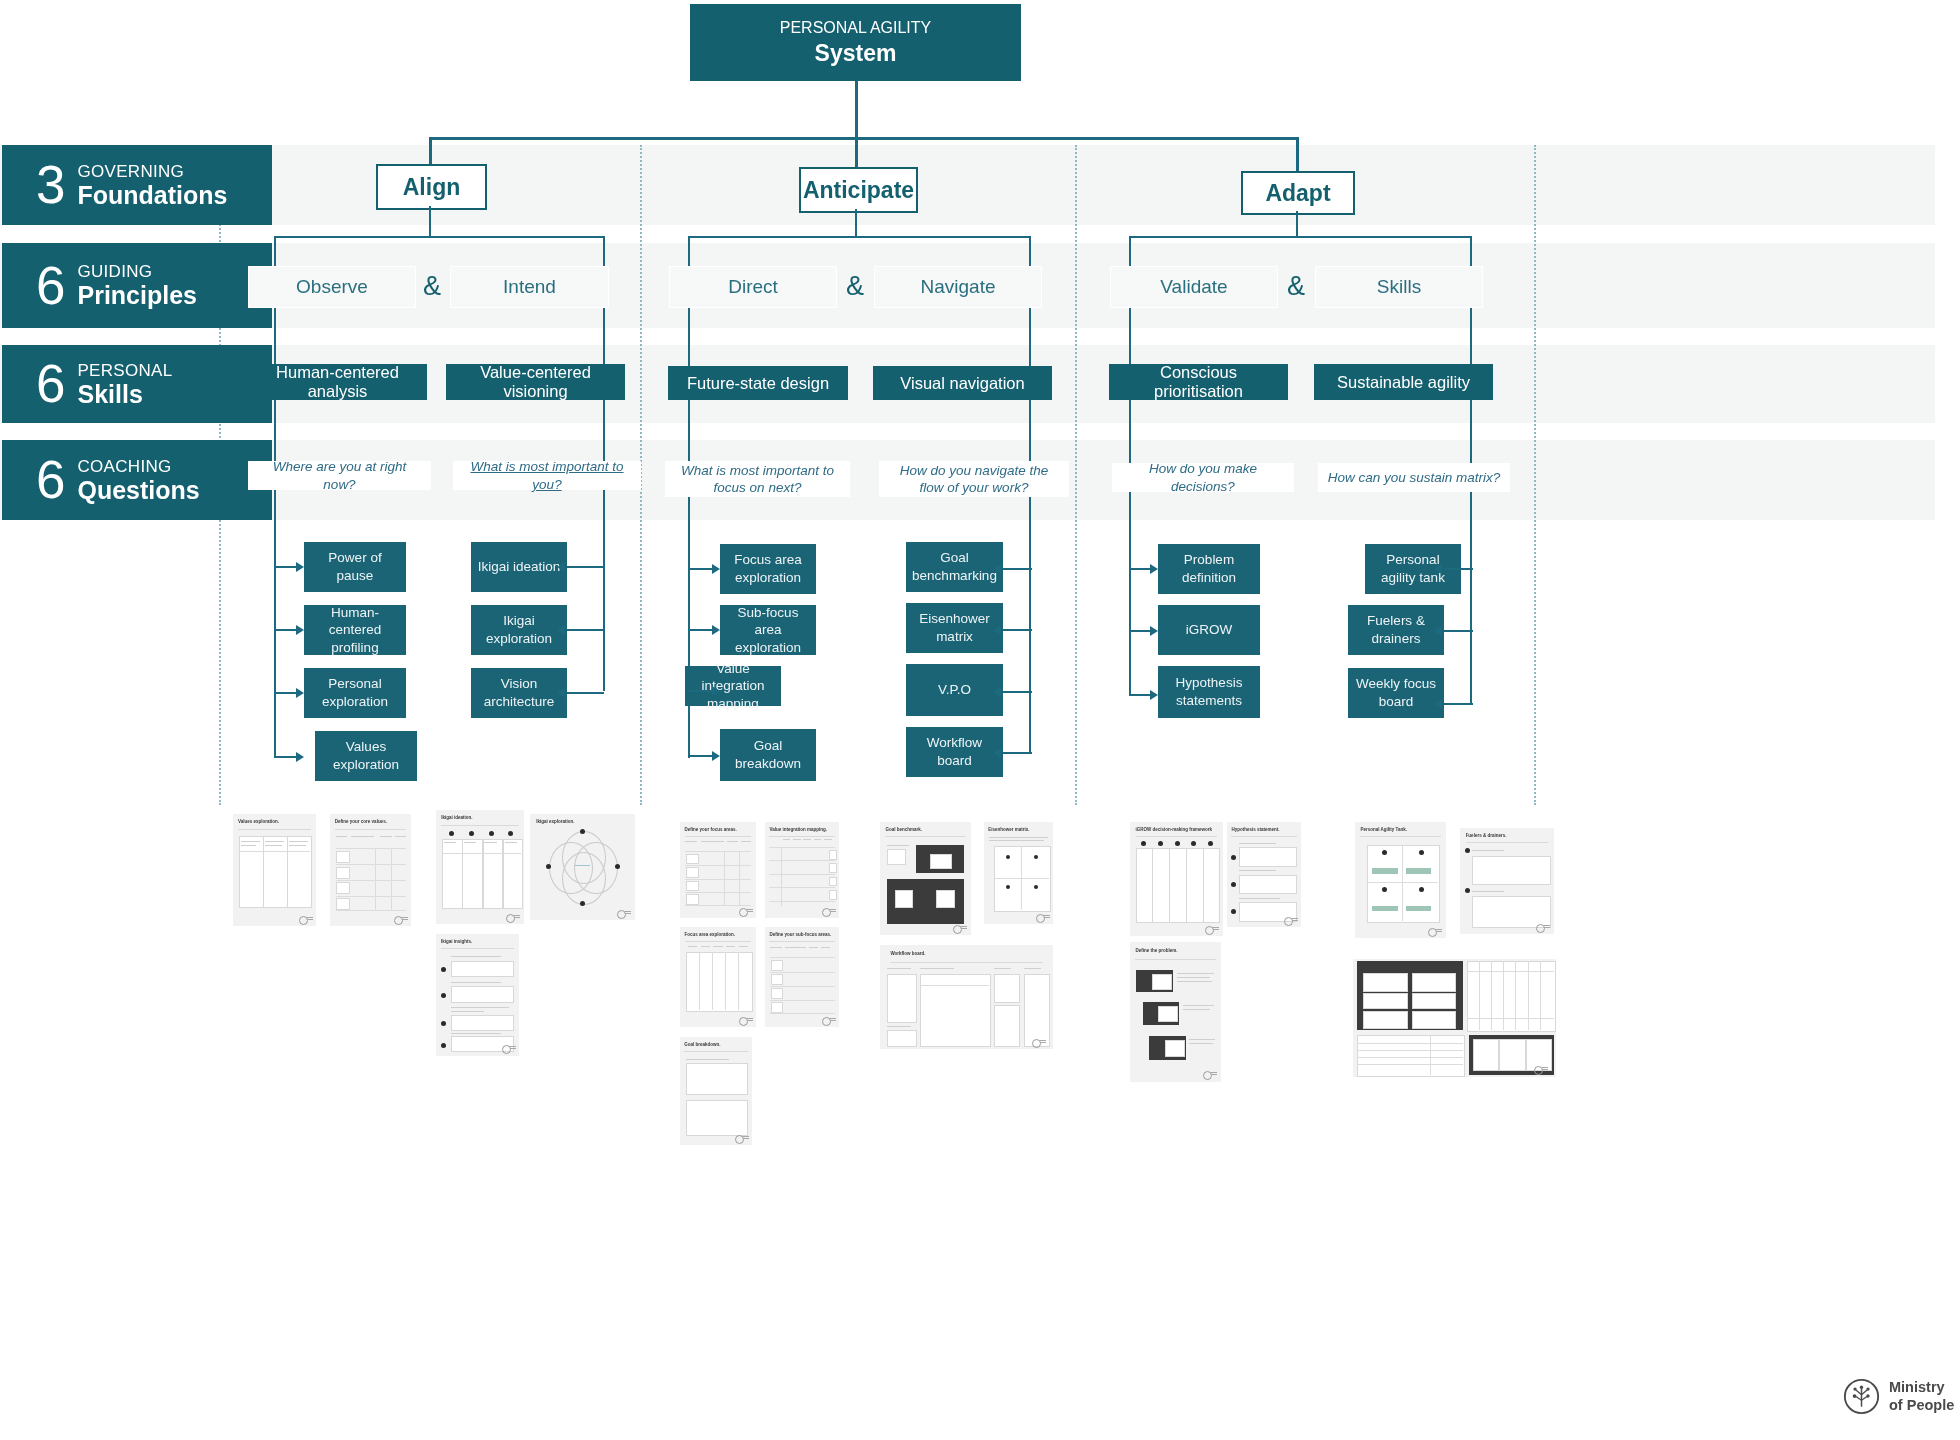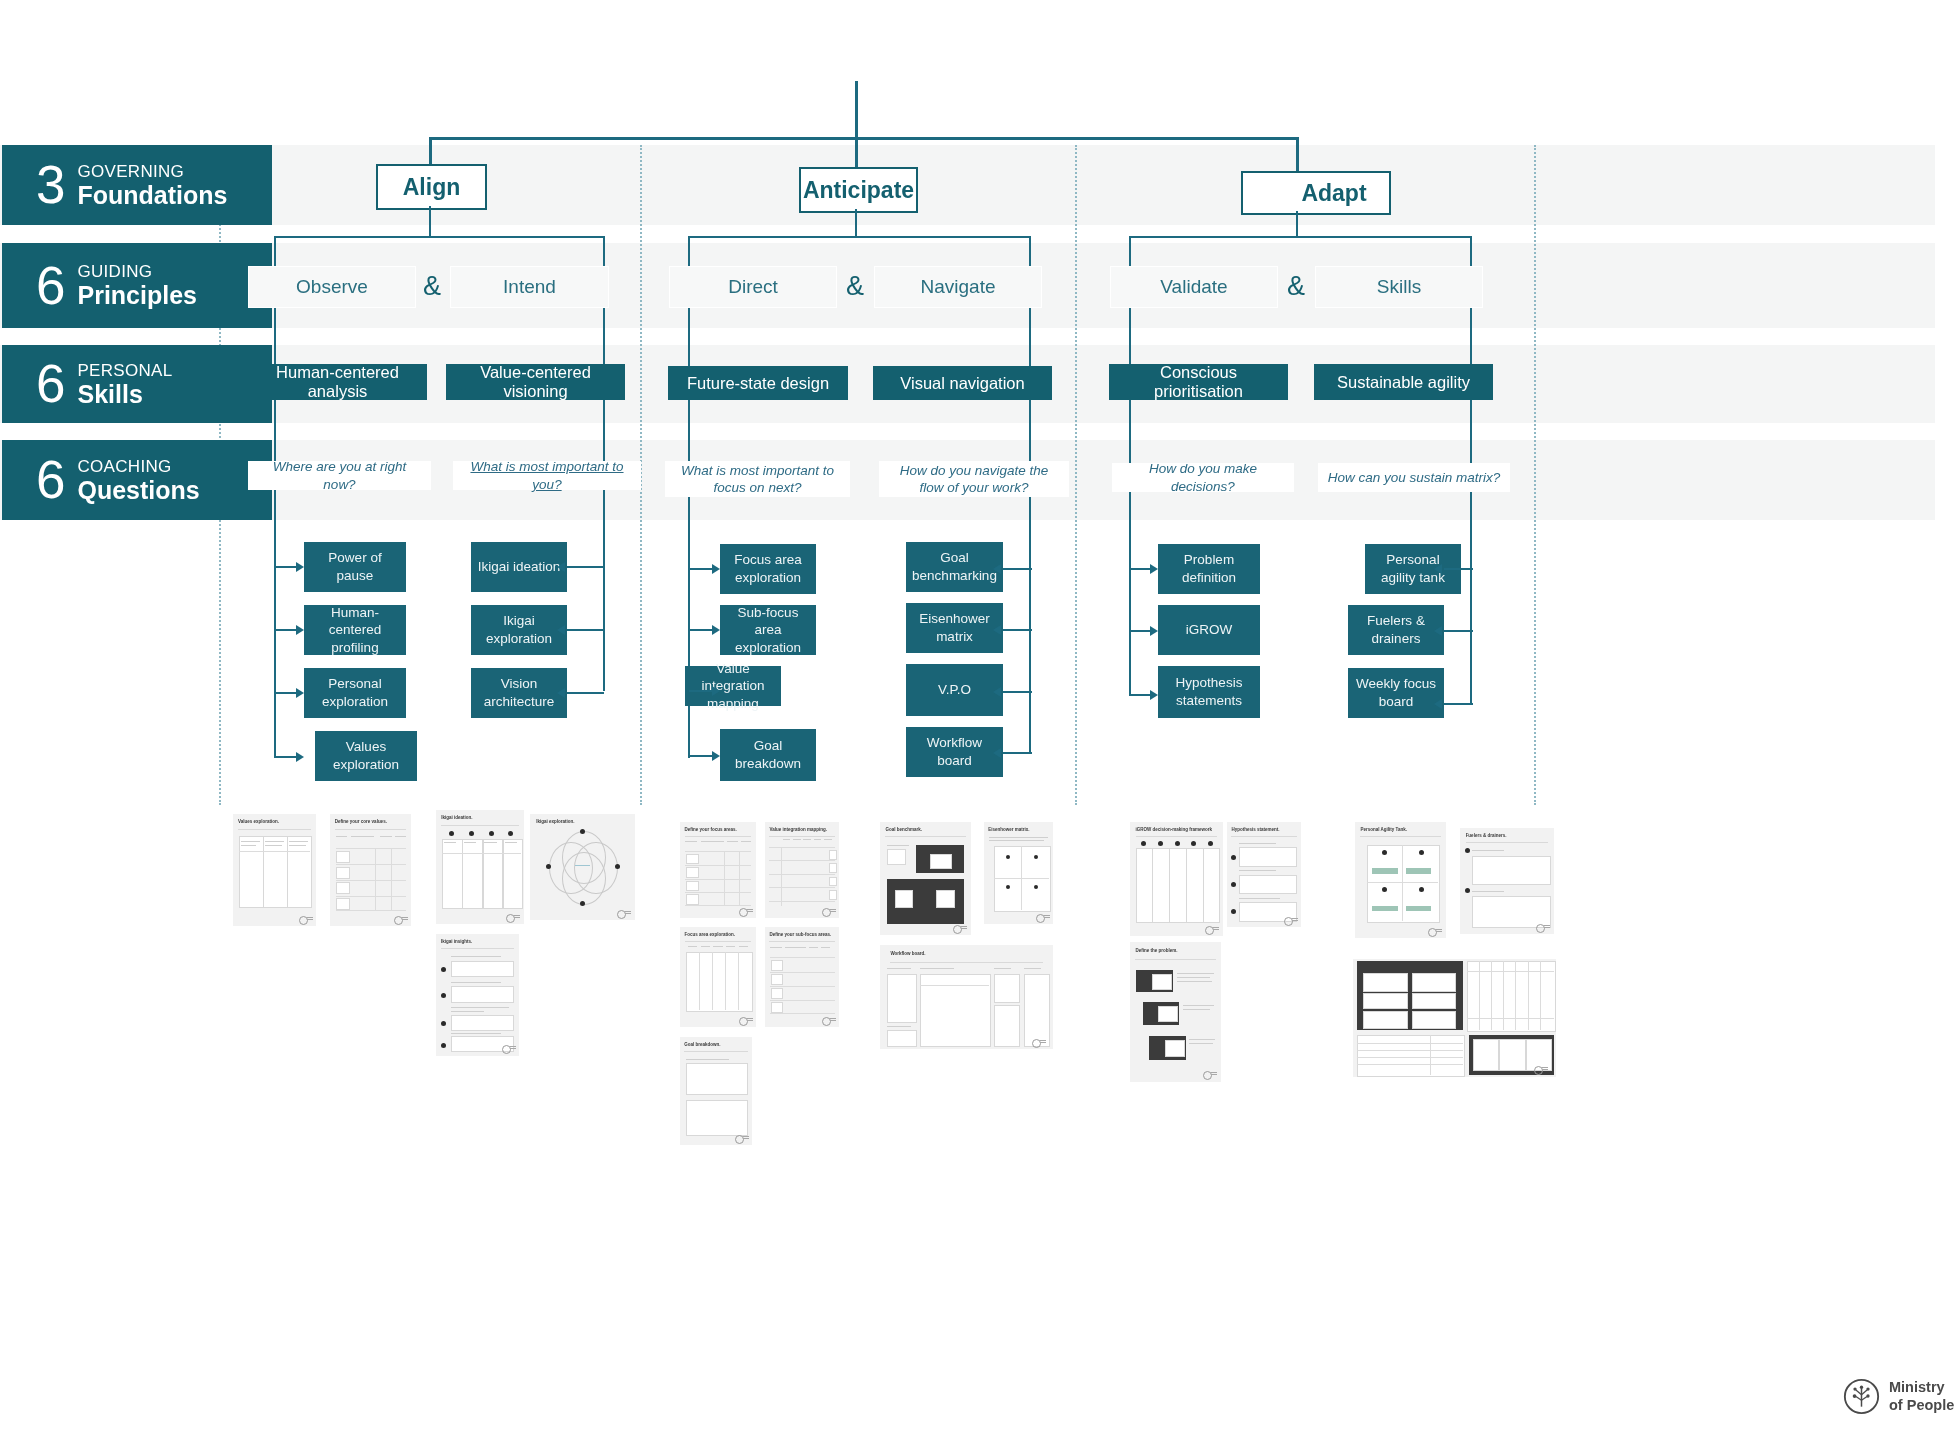--- a/index.html
+++ b/index.html
@@ -83,20 +83,24 @@
   <div class="band" style="top:145px;height:80px;"></div>
   <div class="band" style="top:243px;height:85px;"></div>
   <div class="band" style="top:345px;height:78px;"></div>
   <div class="band" style="top:440px;height:80px;"></div>
 
   <div class="dash" style="left:219px;top:145px;height:660px;"></div>
   <div class="dash" style="left:640px;top:145px;height:660px;"></div>
   <div class="dash" style="left:1075px;top:145px;height:660px;"></div>
   <div class="dash" style="left:1534px;top:145px;height:660px;"></div>
 
+  <div class="master" style="left:690px;top:4px;width:331px;height:77px;">
+    <div>PERSONAL AGILITY</div>
+    <div class="l2">System</div>
+  </div>
 
   <div class="ln lnv" style="left:855px;top:81px;width:2.5px;height:58px;"></div>
   <div class="ln lnh" style="left:429px;top:137px;width:869px;height:2.5px;"></div>
   <div class="ln lnv" style="left:429px;top:137px;width:2.5px;height:28px;"></div>
   <div class="ln lnv" style="left:855px;top:137px;width:2.5px;height:30px;"></div>
   <div class="ln lnv" style="left:1296px;top:137px;width:2.5px;height:34px;"></div>
 
   <div class="side" style="top:145px;height:80px;">
     <div class="inner">
       <div class="num">3</div>
@@ -218,21 +222,21 @@
 
   <div class="ln lnh" style="left:1003px;top:568px;width:29px;"></div>
     <div class="arrow l" style="left:993px;top:564px;"></div>
   <div class="ln lnh" style="left:1003px;top:629px;width:29px;"></div>
     <div class="arrow l" style="left:993px;top:625px;"></div>
   <div class="ln lnh" style="left:1003px;top:691px;width:29px;"></div>
     <div class="arrow l" style="left:993px;top:687px;"></div>
   <div class="ln lnh" style="left:1003px;top:752px;width:29px;"></div>
     <div class="arrow l" style="left:993px;top:748px;"></div>
 
-  <div class="foundation" style="left:1241px;top:171px;width:110px;height:40px;padding-left:36px;">Adapt</div>
+  <div class="foundation" style="left:1241px;top:171px;width:110px;height:40px;">Adapt</div>
 
   <div class="ln lnv" style="left:1296px;top:211px;width:2px;height:26px;"></div>
   <div class="ln lnh" style="left:1129px;top:236px;width:343px;height:2px;"></div>
   <div class="ln lnv" style="left:1129px;top:236px;width:2px;height:460px;"></div>
   <div class="ln lnv" style="left:1470px;top:236px;width:2px;height:468px;"></div>
 
   <div class="principle" style="left:1110px;top:266px;width:166px;height:40px;">Validate</div>
   <div class="amp" style="left:1277px;top:266px;width:38px;height:40px;">&amp;</div>
   <div class="principle" style="left:1315px;top:266px;width:166px;height:40px;">Skills</div>
 

